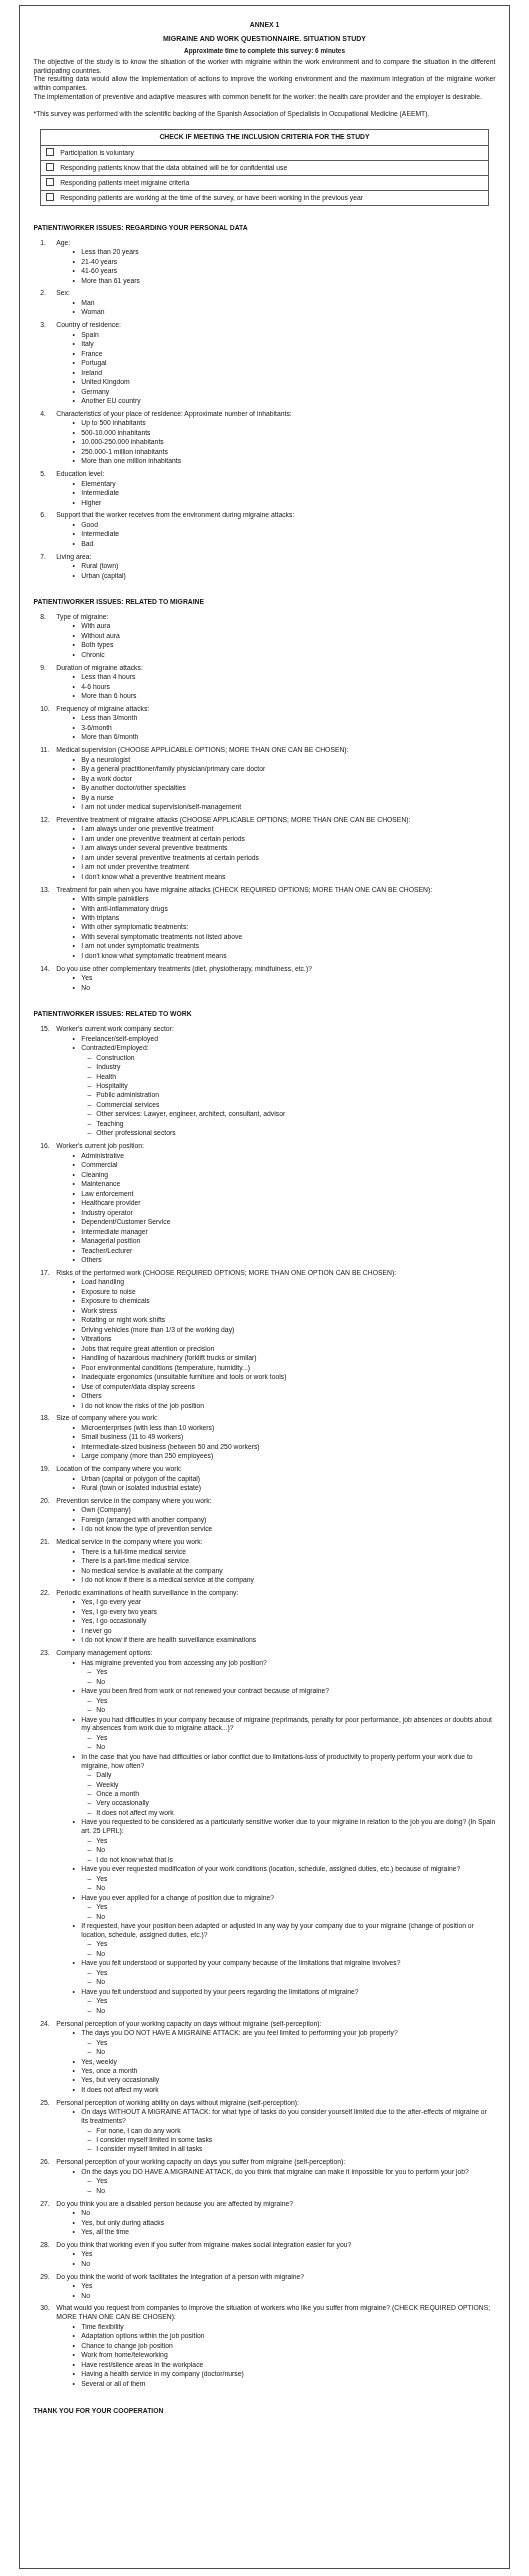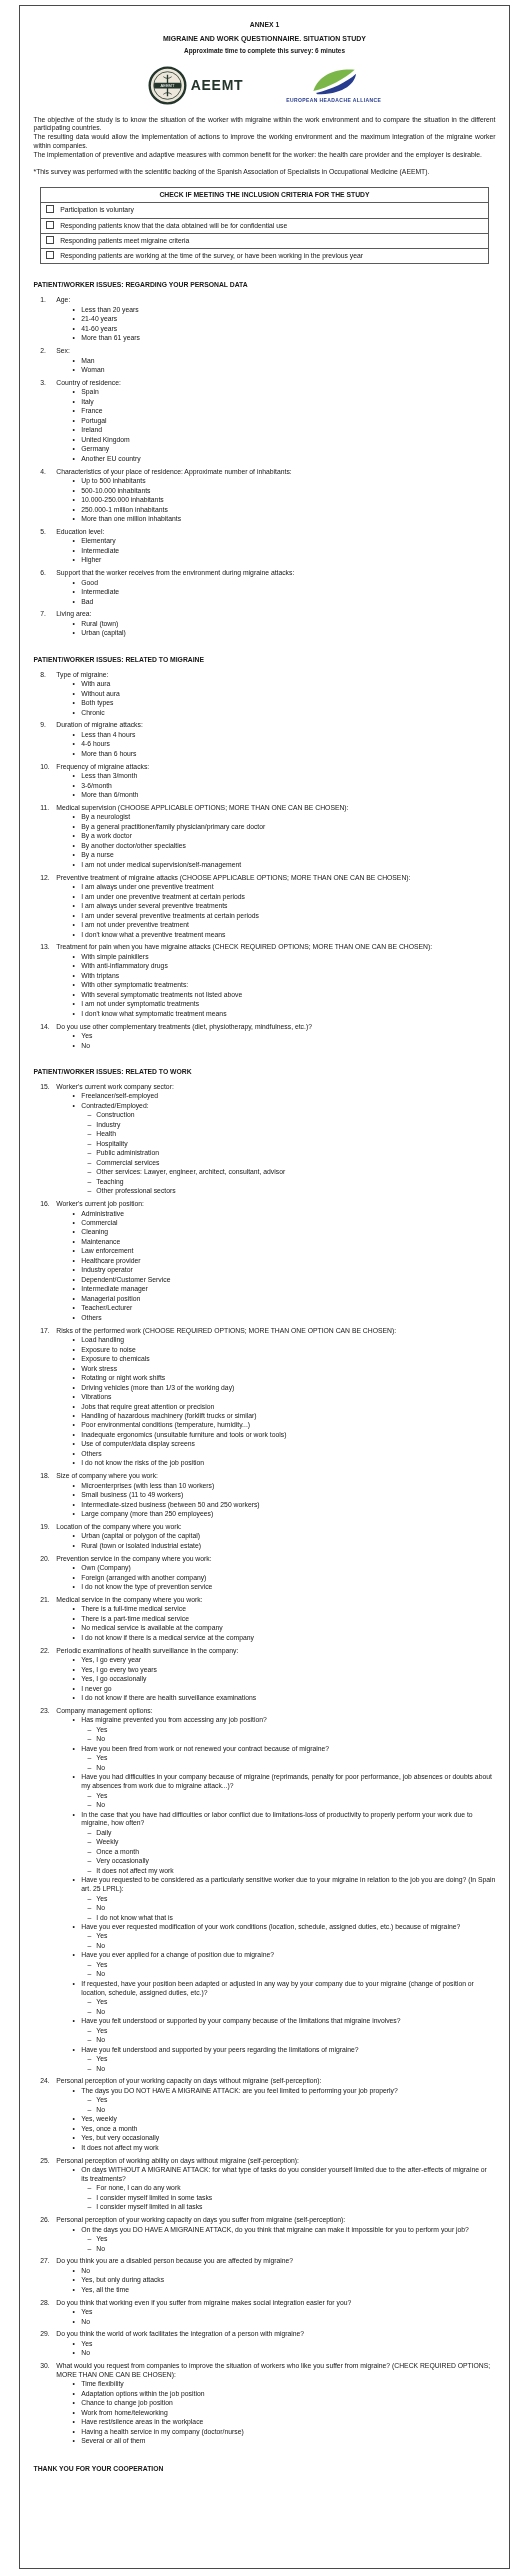--- a/index.html
+++ b/index.html
@@ -32,40 +32,20 @@
   .thanks{font-weight:bold;font-size:6.8px;margin-top:19px;}
 </style>
 </head>
 <body>
 
 <div class="frame">
   <div class="annex">ANNEX 1</div>
   <div class="doc-title">MIGRAINE AND WORK QUESTIONNAIRE. SITUATION STUDY</div>
   <div class="doc-subtitle">Approximate time to complete this survey: 6 minutes</div>
 
-  <div class="logos">
-    <div class="aeemt">
-      <svg width="39" height="39" viewBox="0 0 58 58">
-        <circle cx="29" cy="29" r="26.5" fill="#ece7da" stroke="#24352c" stroke-width="3.5"></circle>
-        <circle cx="29" cy="29" r="20.5" fill="none" stroke="#24352c" stroke-width="1.2"></circle>
-        <path d="M29 13 v32" stroke="#24352c" stroke-width="2"></path>
-        <path d="M23 16 c4 3 8 3 12 0 M23 42 c4 -3 8 -3 12 0" stroke="#24352c" stroke-width="1.4" fill="none"></path>
-        <rect x="9" y="25" width="40" height="8.5" rx="1.5" fill="#24352c"></rect>
-        <text x="29" y="31.6" text-anchor="middle" font-size="6" fill="#ffffff">AEEMT</text>
-      </svg>
-      <span class="aeemt-label">AEEMT</span>
-    </div>
-    <div class="eha">
-      <svg width="50" height="28" viewBox="0 0 74 42">
-        <path d="M6 36 C 14 12, 38 2, 68 4 C 52 18, 30 30, 6 36 Z" fill="#7ab648"></path>
-        <path d="M10 39 C 34 33, 56 23, 70 10 C 68 28, 46 41, 12 41 Z" fill="#273c8e"></path>
-      </svg>
-      <span class="eha-label">EUROPEAN HEADACHE ALLIANCE</span>
-    </div>
-  </div>
 
   <div class="intro">
       <p>The objective of the study is to know the situation of the worker with migraine within the work environment and to compare the situation in the different participating countries.</p>
       <p>The resulting data would allow the implementation of actions to improve the working environment and the maximum integration of the migraine worker within companies.</p>
       <p>The implementation of preventive and adaptive measures with common benefit for the worker: the health care provider and the employer is desirable.</p>
     </div>
   <div class="intro-note">*This survey was performed with the scientific backing of the Spanish Association of Specialists in Occupational Medicine (AEEMT).</div>
 
   <table class="criteria">
     <thead>

